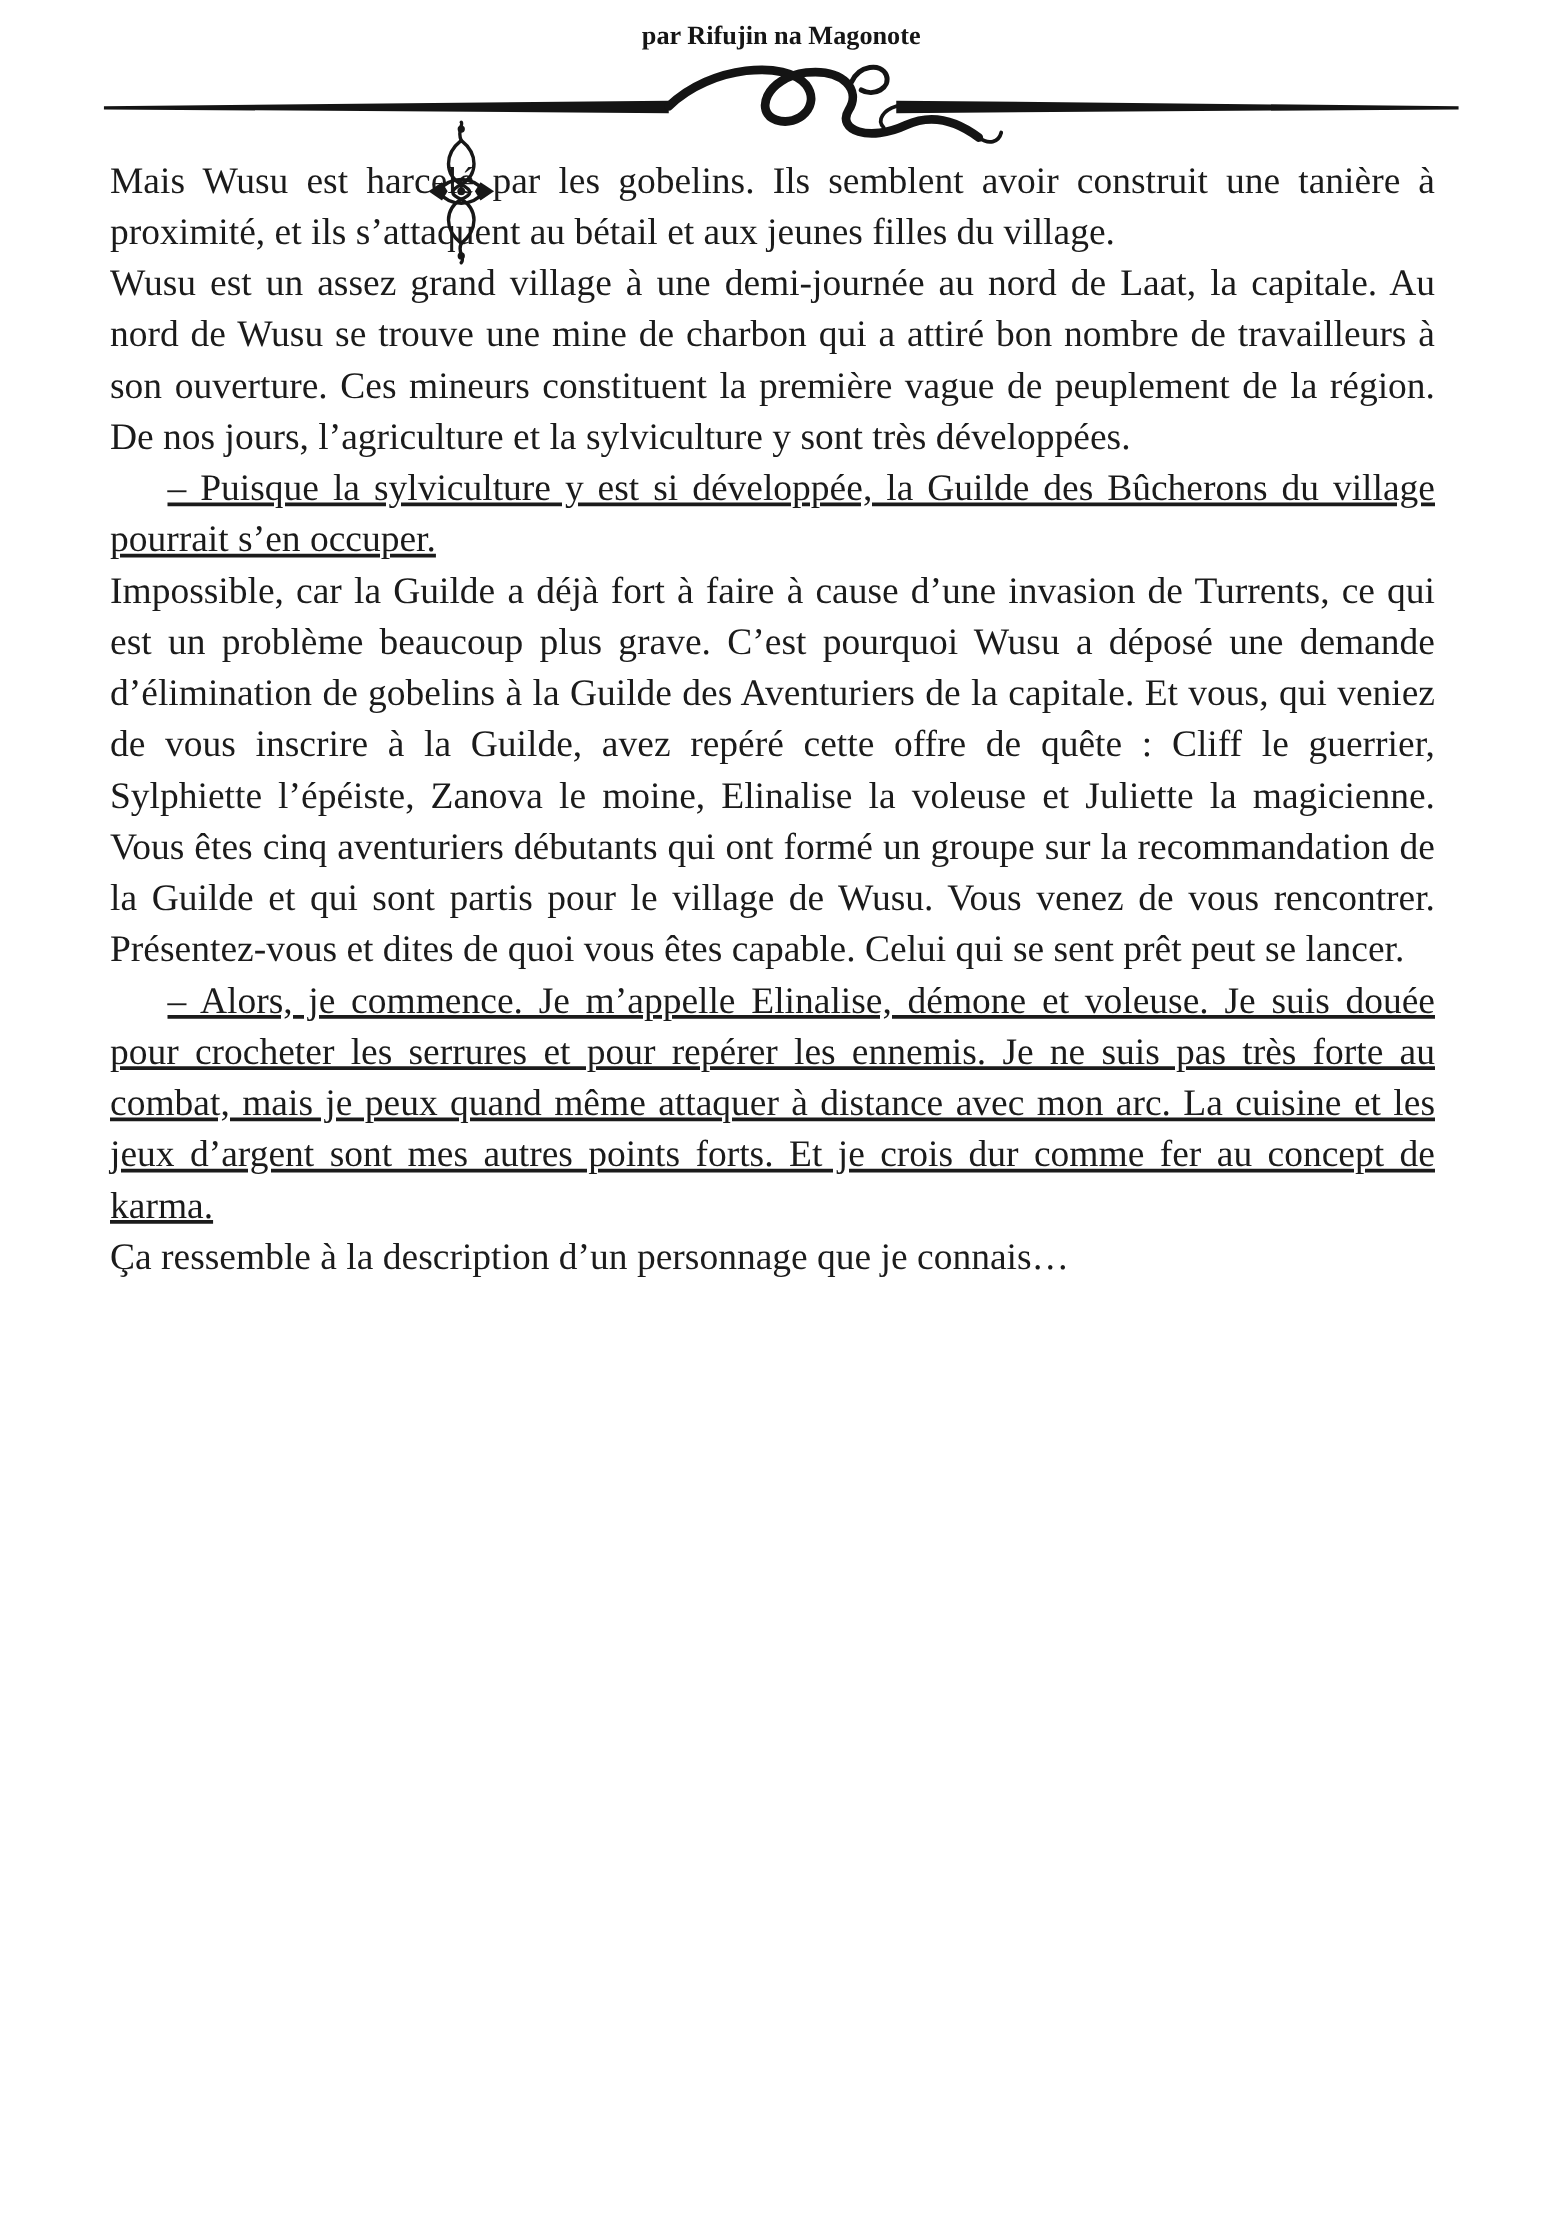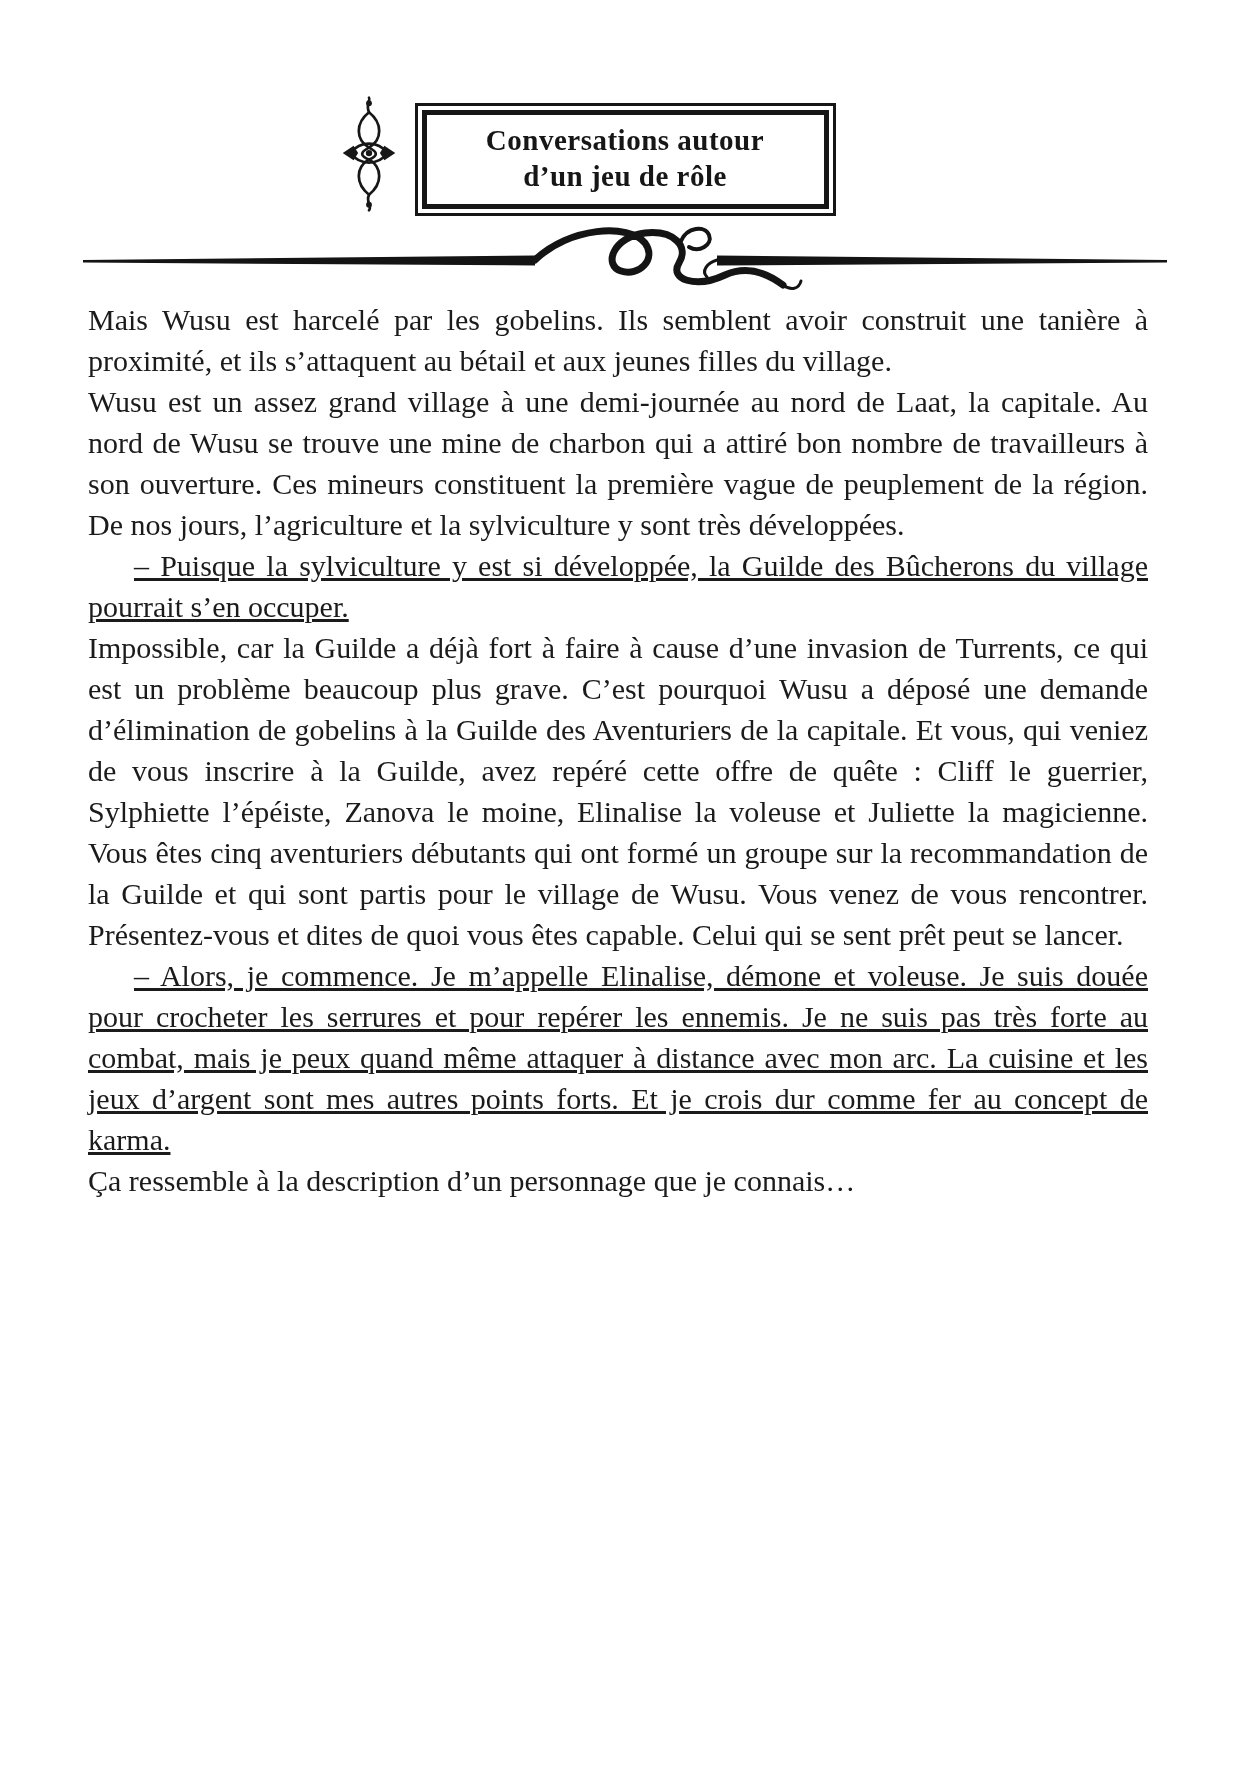--- a/index.html
+++ b/index.html
@@ -92,27 +92,22 @@
     </g>
     <g fill="#171717">
       <path d="M3 63 L15 55 L20 63 L15 71 Z"></path>
       <path d="M61 63 L49 55 L44 63 L49 71 Z"></path>
       <circle cx="32" cy="8" r="3.2"></circle>
       <circle cx="32" cy="120" r="3.2"></circle>
       <circle cx="32" cy="63" r="3.5"></circle>
     </g>
   </svg>
 
-  <div class="title-box">
-    <div class="title-box-inner">
-      <div class="title-text">Conversations autour</div>
-      <div class="title-text">d’un jeu de rôle</div>
-    </div>
-  </div>
 
+  <div class="byline">par Rifujin na Magonote</div>
 
   <svg class="divider" viewBox="0 0 1084 86" aria-hidden="true">
     <g fill="#141414">
       <polygon points="0,41 452,36.5 452,46.5 0,43.5"></polygon>
       <polygon points="634,36.5 1084,41 1084,43.5 634,46.5"></polygon>
     </g>
     <g fill="none" stroke="#141414" stroke-linecap="round">
       <path stroke-width="7" d="M452,41 C486,8 546,4 562,24 C574,40 556,58 538,52 C520,46 530,18 562,14 C592,11 606,28 596,44 C586,60 612,70 642,56 C664,46 684,54 700,66"></path>
       <path stroke-width="4" d="M598,22 C604,8 622,6 626,16 C630,26 616,34 606,28"></path>
       <path stroke-width="3" d="M700,66 C708,72 716,70 718,62"></path>

